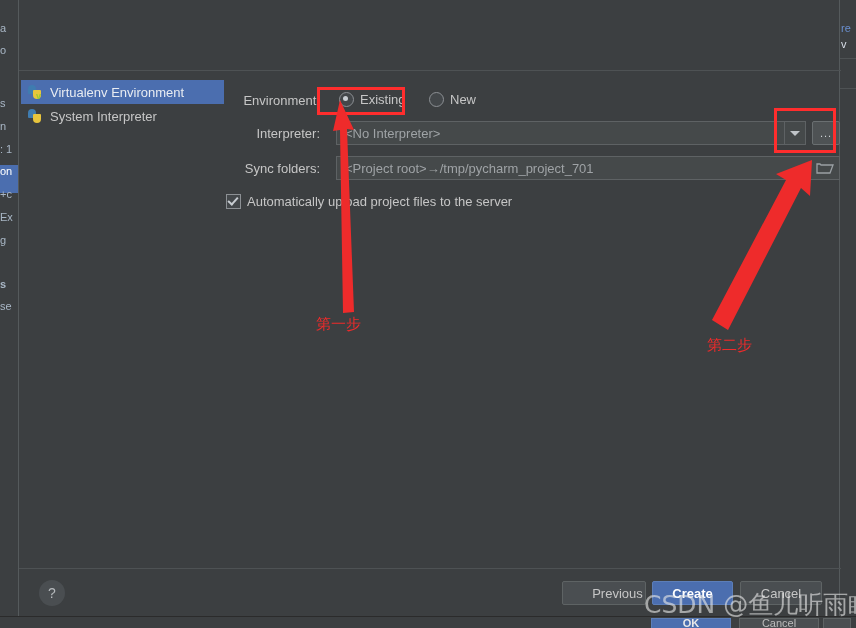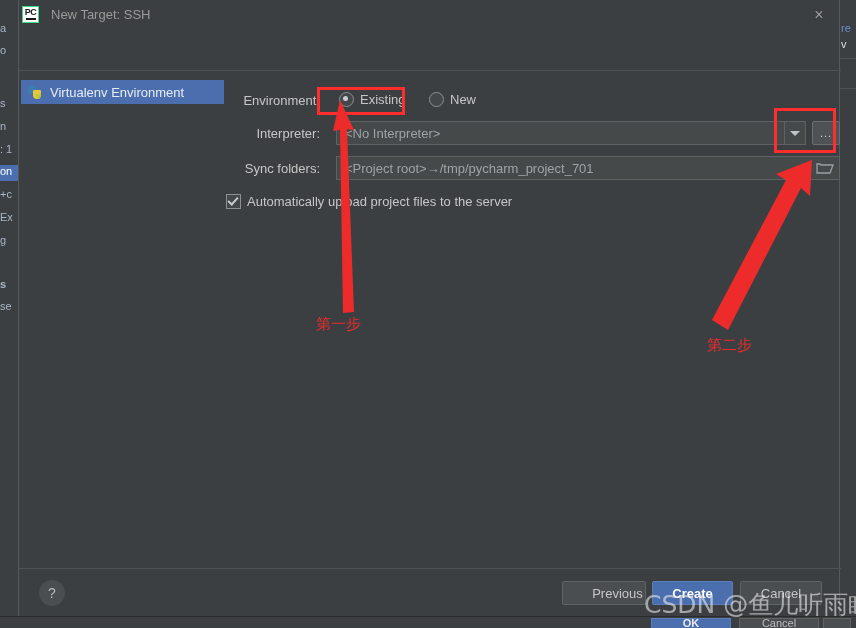--- a/index.html
+++ b/index.html
@@ -312,21 +312,21 @@
 <body>
 
 <div id="root">
 
   <div class="bg-left-strip">
     <div class="bg-left-text" style="top:22px;">a</div>
     <div class="bg-left-text" style="top:44px;">o</div>
     <div class="bg-left-text" style="top:97px;">s</div>
     <div class="bg-left-text" style="top:120px;">n</div>
     <div class="bg-left-text" style="top:143px;">: 1</div>
-    <div class="bg-left-text sel" style="top:165px;height:16px;">on</div>
+    <div class="bg-left-text sel" style="top:165px;height:28px;">on</div>
     <div class="bg-left-text" style="top:188px;">+c</div>
     <div class="bg-left-text" style="top:211px;">Ex</div>
     <div class="bg-left-text" style="top:234px;">g</div>
     <div class="bg-left-text bold" style="top:278px;">s</div>
     <div class="bg-left-text" style="top:300px;">se</div>
   </div>
 
   <div class="bg-right-strip">
     
   </div>
@@ -335,39 +335,35 @@
   <div class="bg-right-line" style="top:58px;"></div>
   <div class="bg-right-line" style="top:88px;"></div>
 
   <div class="bg-bottom"></div>
   <div class="bg-ok-btn">OK</div>
   <div class="bg-cancel-btn">Cancel</div>
   <div class="bg-misc-btn"></div>
 
   <div class="dialog">
 
-    <div class="titlebar">
-      <div class="pc-logo">
-        <span>PC</span>
-        <span class="bar"></span>
-      </div>
-      <div class="dialog-title">New Target: SSH</div>
-      <div class="close-x">×</div>
-    </div>
 
 
     <div class="sep"></div>
 
     <div class="side-list">
       <div class="side-item active">
         <span class="py-icon venv">
             <span class="vmark">v</span>
           </span>
         <span>Virtualenv Environment</span>
       </div>
+      <div class="side-item">
+        <span class="py-icon"></span>
+        <span>System Interpreter</span>
+      </div>
     </div>
 
     <div class="form">
 
       <div class="lbl" style="left:0px; top:13px; width:96px;">Environment:</div>
 
       <div class="radio-wrap" style="left:115px; top:12px;">
         <span class="radio on"></span>
         <span class="radio-label">Existing</span>
       </div>

